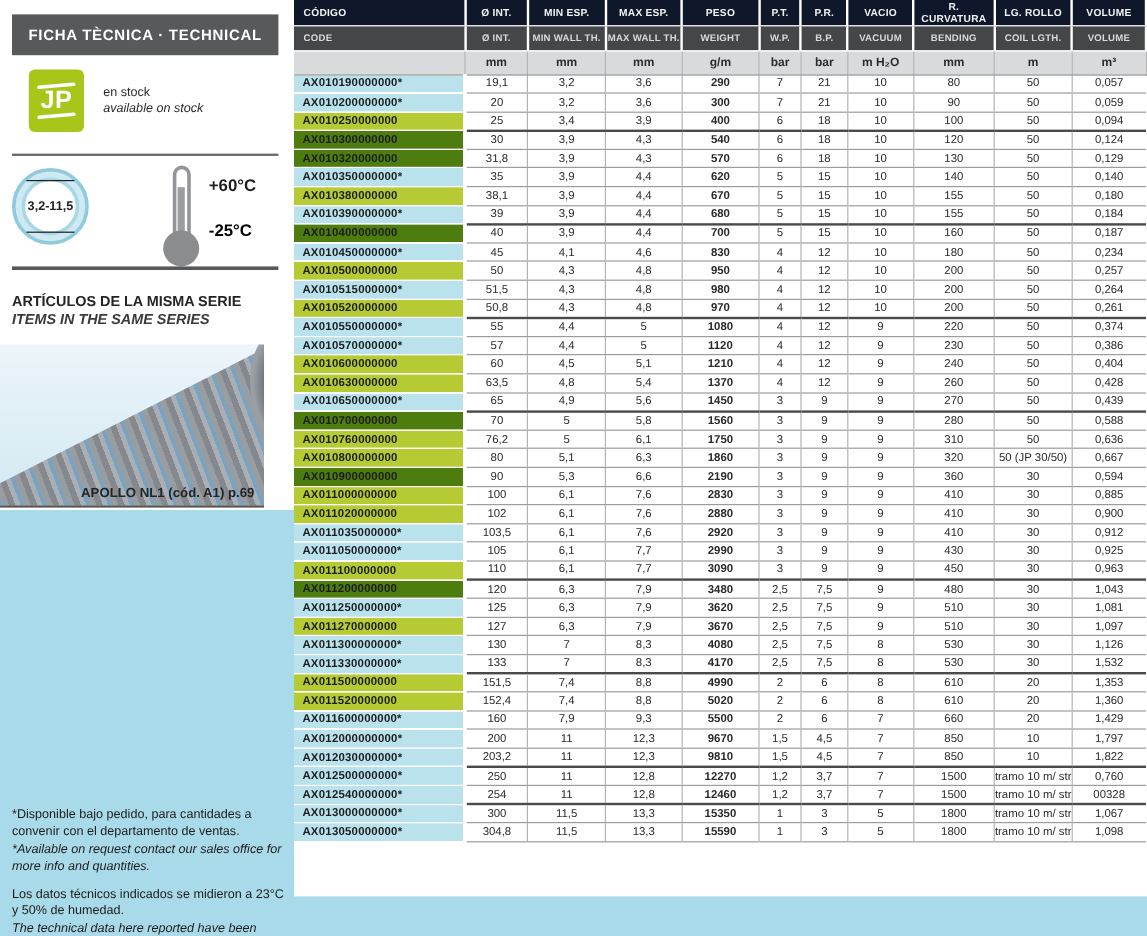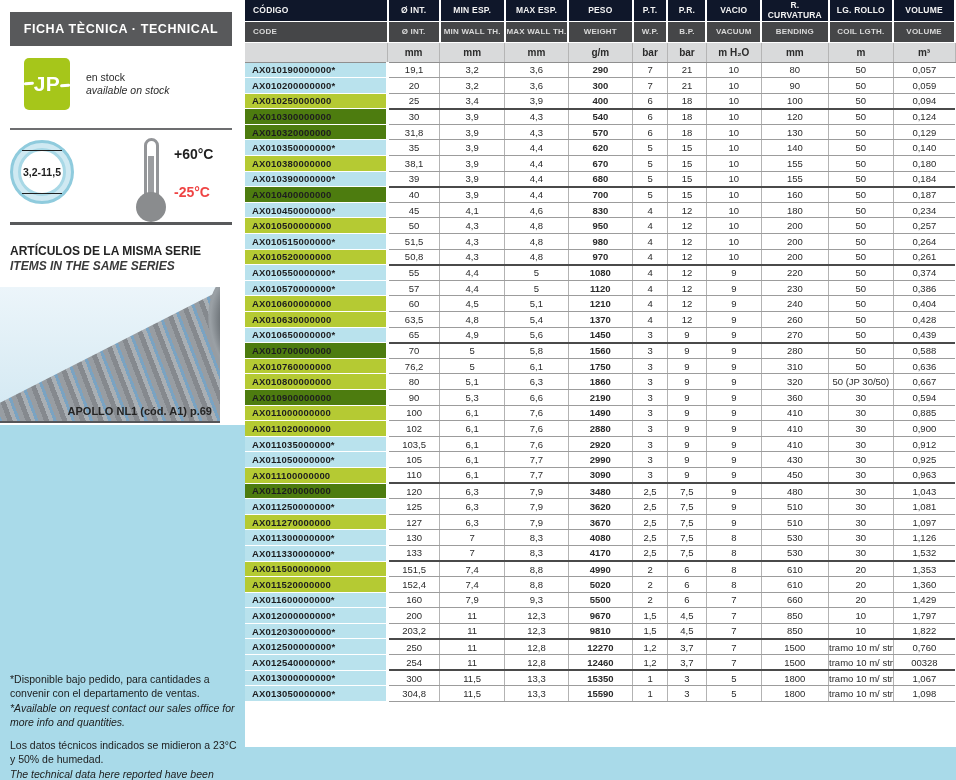--- a/index.html
+++ b/index.html
@@ -7,21 +7,21 @@
   body { font-family:"Liberation Sans", sans-serif; }
   .page { position:relative; width:956px; height:780px; background:#ffffff; overflow:hidden; }
 
   
   .left-col { position:absolute; left:0; top:0; width:245px; height:780px; }
   .banner { position:absolute; left:10px; top:12px; width:222px; height:34px; background:#58595b;
             color:#ffffff; font-weight:bold; font-size:12.5px; letter-spacing:0.6px;
             text-align:center; line-height:34px; }
   .jp-row { position:absolute; left:24px; top:58px; display:flex; align-items:center; }
   .jp-logo { width:46px; height:52px; background:#a6c61a; border-radius:5px; display:flex;
-             flex-direction:row; align-items:center; justify-content:center; }
+             flex-direction:column; align-items:center; justify-content:center; }
   .jp-line { width:32px; height:3px; background:#ffffff; border-radius:2px; }
   .jp-line.top { transform:rotate(-5deg) translateY(-1px); }
   .jp-line.bot { transform:rotate(-5deg) translateY(1px); }
   .jp-text { color:#ffffff; font-weight:bold; font-size:21px; letter-spacing:0.5px; line-height:20px; }
   .stock-text { margin-left:16px; font-size:10.5px; color:#2b2b2b; line-height:13px; }
   .stock-text .it { font-style:italic; }
 
   .divider1 { position:absolute; left:10px; top:128px; width:222px; height:2px; background:#6d6e70; }
   .divider2 { position:absolute; left:10px; top:222px; width:222px; height:3px; background:#58595b; }
 
@@ -32,21 +32,21 @@
   .circle-badge .txt { font-size:10.5px; font-weight:bold; color:#1f1f1f;
                   border-top:1px solid #1f1f1f; border-bottom:1px solid #1f1f1f; padding:15px 1px; }
 
   .thermo { position:absolute; left:136px; top:138px; width:30px; height:84px; }
   .thermo .stem { position:absolute; left:8px; top:0; width:15px; height:62px; background:#ffffff;
                   border:3px solid #939598; border-radius:8px 8px 0 0; }
   .thermo .fill { position:absolute; left:12px; top:18px; width:6px; height:44px; background:#9b9da0; }
   .thermo .bulb { position:absolute; left:0; top:54px; width:30px; height:30px; border-radius:50%; background:#8a8c8e; }
 
   .temp-high { position:absolute; left:174px; top:146px; font-size:14px; font-weight:bold; color:#1f1f1f; }
-  .temp-low  { position:absolute; left:174px; top:184px; font-size:14px; font-weight:bold; color:#ef4444; }
+  .temp-low  { position:absolute; left:174px; top:184px; font-size:14px; font-weight:bold; color:#000000; }
 
   .series-title { position:absolute; left:10px; top:244px; font-size:12px; font-weight:bold; color:#242424; line-height:15px; }
   .series-title .it { font-style:italic; color:#3a3a3a; }
 
   .photo-panel { position:absolute; left:0; top:287px; width:220px; height:136px;
                  background:linear-gradient(#ecf5fa,#d2e8f2); border-bottom:2px solid #55565a; overflow:hidden; }
   .hose-wrap { position:absolute; left:-70px; top:40px; width:420px; height:150px; transform:rotate(-27deg); }
   .hose-body { position:absolute; left:0; top:12px; width:340px; height:118px;
                border-radius:16px 0 0 16px / 50px 0 0 50px;
                background:repeating-linear-gradient(96deg,#85898e 0 5px,#a9afb4 5px 9px,#7aa3c2 9px 12px,#989da2 12px 17px); }
@@ -481,21 +481,21 @@
             <td class="">9</td>
             <td class="">360</td>
             <td class="">30</td>
             <td class="">0,594</td>
           </tr>
           <tr class="bg-g">
             <td class="code">AX011000000000</td>
             <td class="">100</td>
             <td class="">6,1</td>
             <td class="">7,6</td>
-            <td class="peso">1490</td>
+            <td class="peso">2830</td>
             <td class="">3</td>
             <td class="">9</td>
             <td class="">9</td>
             <td class="">410</td>
             <td class="">30</td>
             <td class="">0,885</td>
           </tr>
           <tr class="bg-g">
             <td class="code">AX011020000000</td>
             <td class="">102</td>

